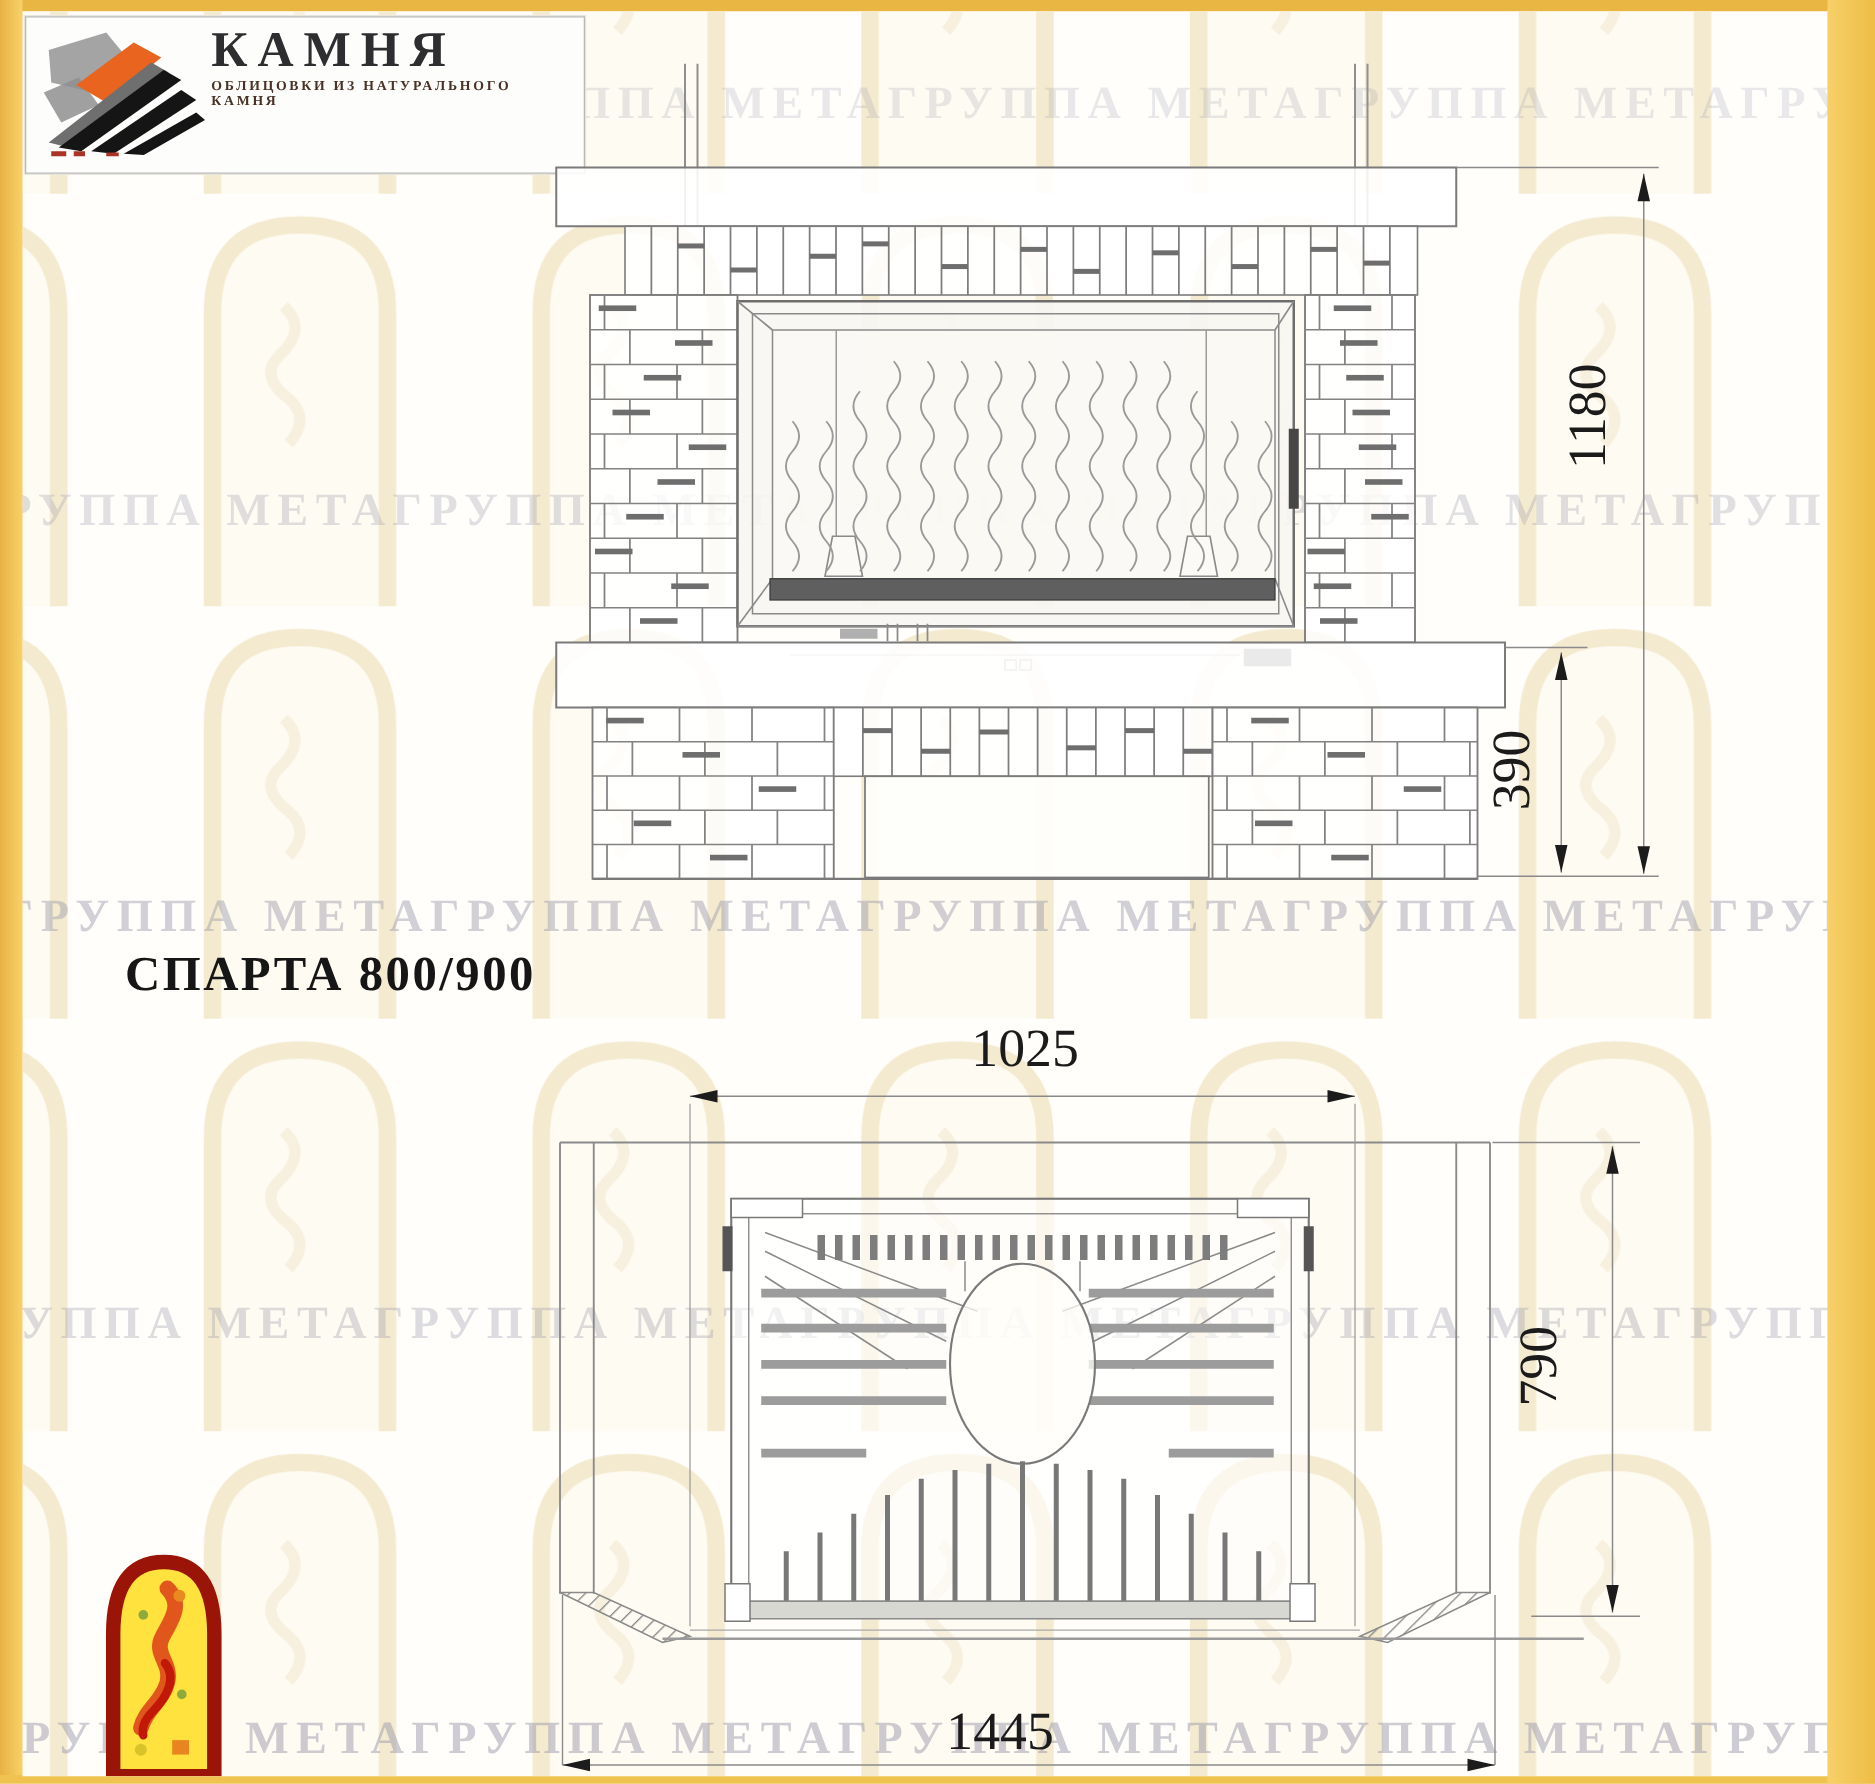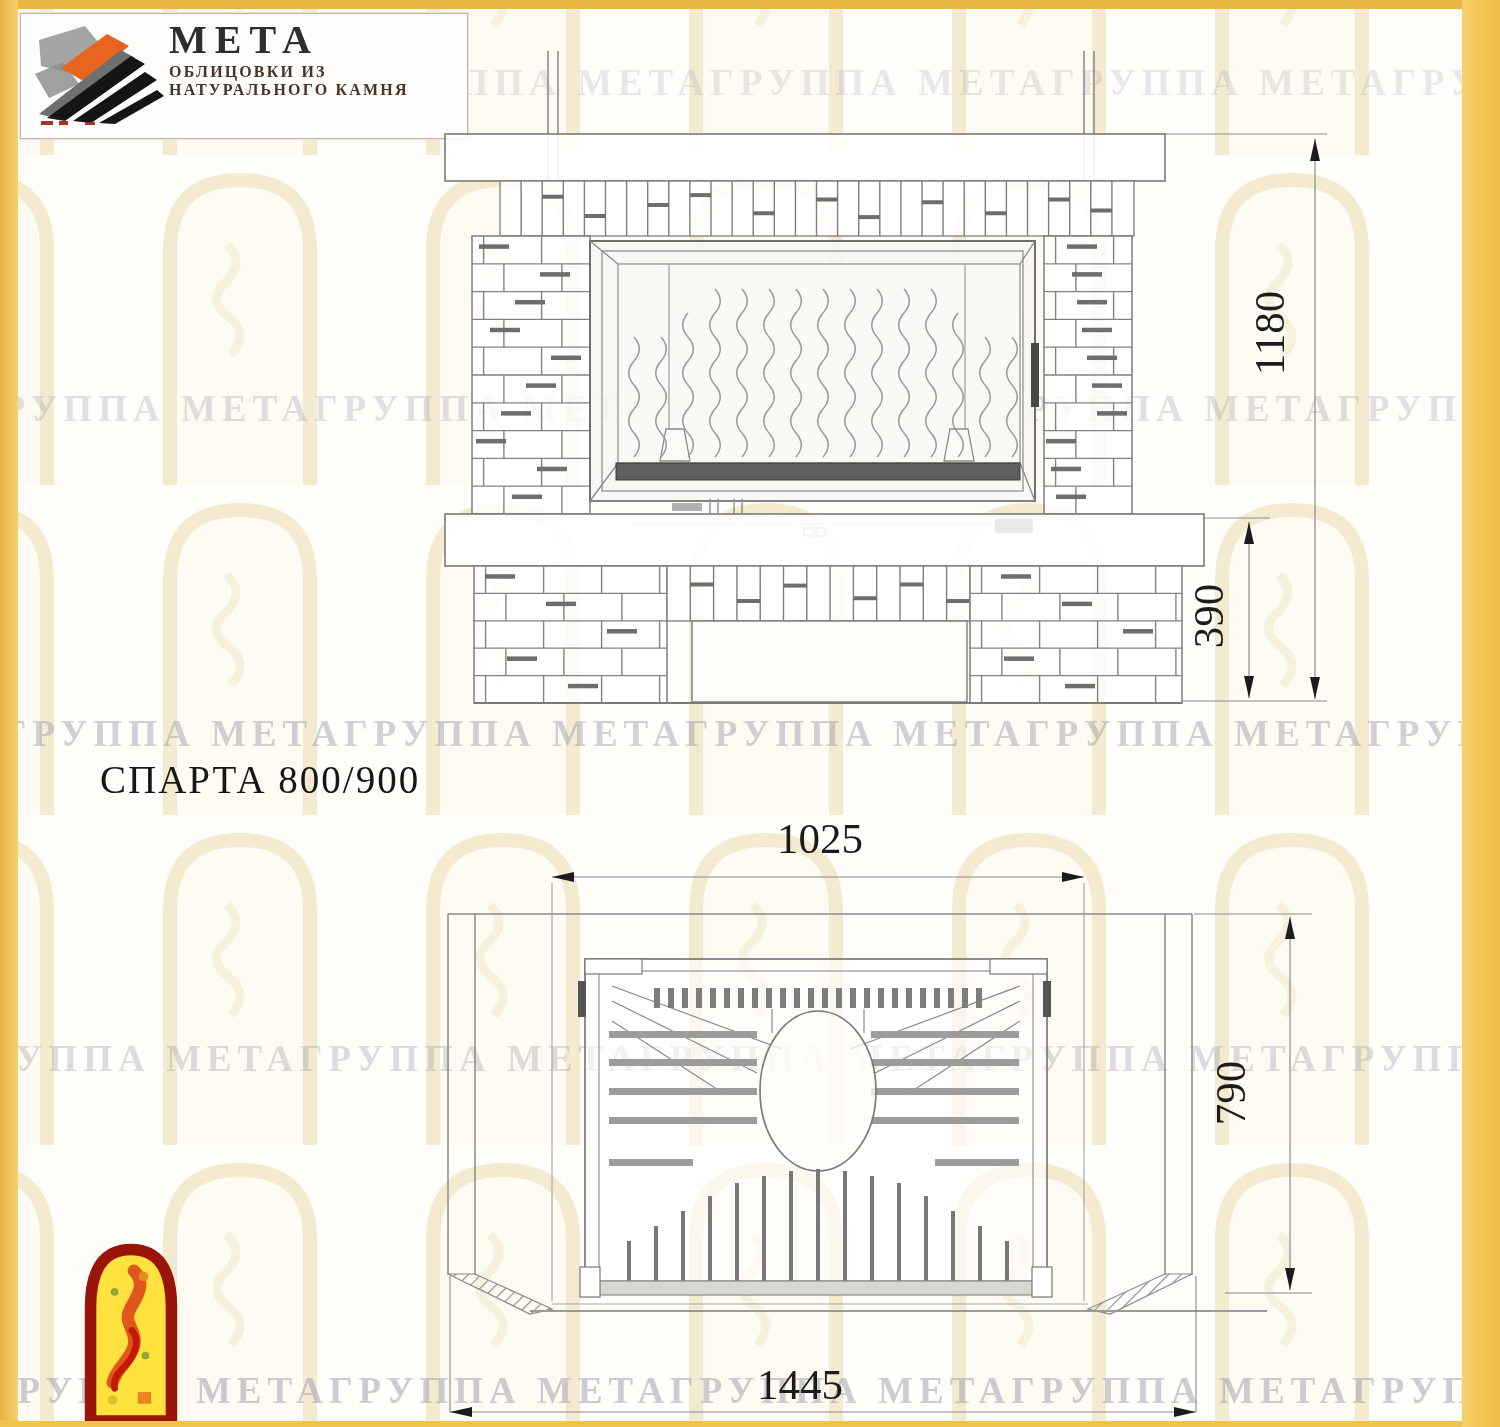--- a/index.html
+++ b/index.html
@@ -14,22 +14,22 @@
   #paper{position:absolute;left:18px;top:9px;width:1444px;height:1412px;background:#fffefb;overflow:hidden;}
   svg{display:block;}
   #arch-bg{position:absolute;left:0;top:0;}
   .wm{position:absolute;white-space:nowrap;font-weight:bold;font-size:37px;letter-spacing:6px;
       color:#9b9bab;width:1700px;pointer-events:none;}
   #logo-box{position:absolute;left:2px;top:4px;width:446px;height:124px;background:#fdfdfc;
             border:1px solid #b9b9b4;box-shadow:0 0 0 1px #e6e6df;}
   #logo-art{position:absolute;left:12px;top:8px;}
   #logo-text{position:absolute;left:148px;top:6px;color:#2d2d2d;}
   .logo-line{font-weight:bold;font-size:40px;line-height:40px;letter-spacing:8px;color:#2e2e30;}
-  #logo-caption{margin-top:3px;font-size:16px;font-weight:bold;letter-spacing:2.2px;color:#4a3326;}
-  #drawing-title{position:absolute;left:82px;top:748px;font-size:39px;font-weight:normal;
+  #logo-caption{margin-top:3px;font-size:11px;font-weight:bold;letter-spacing:2.2px;color:#4a3326;}
+  #drawing-title{position:absolute;left:82px;top:748px;font-size:39px;font-weight:bold;
                  letter-spacing:2px;color:#161616;}
   #plate{position:absolute;left:-18px;top:-9px;width:1500px;height:1427px;}
   text{font-family:"Liberation Serif","DejaVu Serif",serif;fill:#1b1b1b;}
   .dimtxt{font-size:43px;}
 </style>
 </head>
 <body>
 
 <div id="page">
   <div id="edge-top" class="edge"></div>
@@ -61,21 +61,21 @@
         <polygon points="28,46 74,12 96,24 52,60" fill="#e8641f"></polygon>
         <polygon points="6,92 88,28 102,36 22,96" fill="#6f6f6f"></polygon>
         <polygon points="14,96 98,34 112,42 32,99" fill="#151515"></polygon>
         <polygon points="40,99 112,50 124,58 58,101" fill="#151515"></polygon>
         <polygon points="66,101 124,68 131,74 82,102" fill="#151515"></polygon>
         <rect x="8" y="99" width="12" height="4" fill="#a83326"></rect>
         <rect x="26" y="99" width="9" height="4" fill="#a83326"></rect>
         <rect x="52" y="100" width="10" height="3" fill="#a83326"></rect>
       </svg>
       <div id="logo-text">
-        <div class="logo-line">МЕТА</div>
+        <div class="logo-line">КАМНЯ</div>
         <div id="logo-caption">ОБЛИЦОВКИ ИЗ НАТУРАЛЬНОГО КАМНЯ</div>
       </div>
     </div>
 
     <div id="drawing-title">СПАРТА 800/900</div>
 
     <svg style="position:absolute;left:64px;top:1229px" width="98" height="183" viewBox="0 0 98 190">
       <path d="M7,190 L7,72 Q7,12 49,12 Q91,12 91,72 L91,190 Z" fill="#ffe23d" stroke="#9b1408" stroke-width="12"></path>
       <path d="M52,34 C66,48 54,62 48,74 C40,88 56,96 52,112 C48,128 34,134 30,150" fill="none" stroke="#e0561c" stroke-width="13" stroke-linecap="round"></path>
       <path d="M50,96 C60,108 52,124 40,136 C34,142 30,148 32,156" fill="none" stroke="#c21807" stroke-width="7" stroke-linecap="round"></path>

